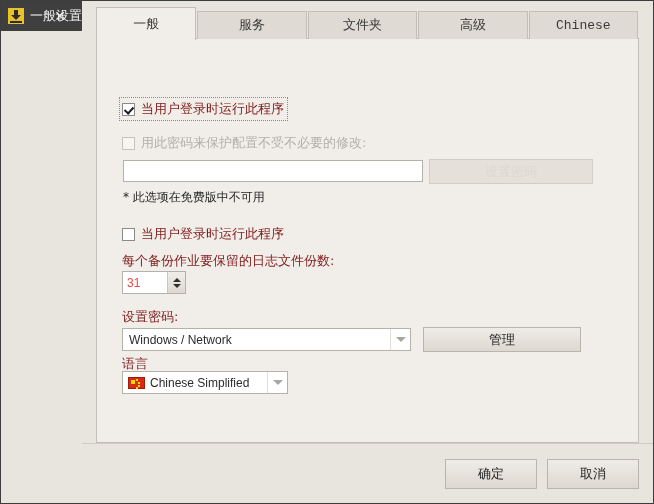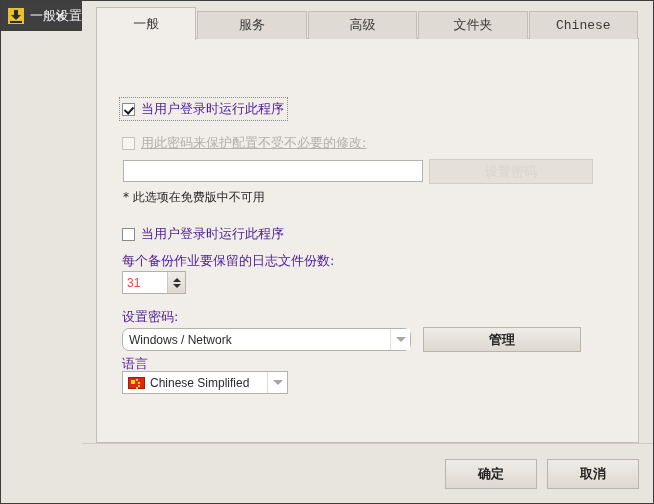--- a/index.html
+++ b/index.html
@@ -186,24 +186,24 @@
   }
   .focus-ring {
     border: 1px dotted #8e8a84;
     padding: 2px 3px 2px 2px;
     display: inline-flex;
     align-items: center;
   }
   .lbl {
     font-size: 13px;
     font-family: "DejaVu Sans", "Liberation Sans", sans-serif;
-    color: #4c1d95;
+    color: #7f1d1d;
     white-space: nowrap;
   }
-  .lbl.disabled { color: #b4b0aa; text-decoration: underline; }
+  .lbl.disabled { color: #b4b0aa; }
 
   .textinput {
     box-sizing: border-box;
     background: #ffffff;
     border: 1px solid #b5b1ab;
     height: 22px;
     font-size: 12px;
     color: #222;
     padding: 0 4px;
     line-height: 20px;
@@ -215,21 +215,20 @@
     background: linear-gradient(#efece7, #ddd8d0);
     border: 1px solid #b9b4ad;
     font-size: 13px;
     font-family: "DejaVu Sans", "Liberation Sans", sans-serif;
     color: #242424;
     display: flex;
     align-items: center;
     justify-content: center;
     cursor: default;
     user-select: none;
-    font-weight: bold;
   }
   .btn.disabled {
     background: #e5e1da;
     border-color: #d2cdc6;
     color: #ddd8d1;
   }
 
   
   .spin {
     display: flex;
@@ -372,22 +371,22 @@
     </div>
     <div class="title-text">一般设置</div>
     <div class="title-close">✕</div>
   </div>
 
   <div class="dialog-body">
 
     <div class="tabstrip">
       <div class="tab t0 active">一般</div>
       <div class="tab t1">服务</div>
+      <div class="tab t2">文件夹</div>
       <div class="tab t3">高级</div>
-      <div class="tab t2">文件夹</div>
       <div class="tab t4">Chinese</div>
     </div>
 
     <div class="tabpanel">
 
       <div class="field-row" style="left:22px; top:58px;">
         <span class="focus-ring">
           <span class="cb checked"></span>
           <span class="lbl">当用户登录时运行此程序</span>
         </span>
@@ -414,21 +413,21 @@
       <div class="spin" style="position:absolute; left:25px; top:232px;">
         <input type="text" readonly="" value="31" style="">
         <div class="spin-btns">
           <div class="tri-up"></div>
           <div class="tri-dn"></div>
         </div>
       </div>
 
       <div class="lbl" style="position:absolute; left:25px; top:269px;">设置密码:</div>
 
-      <div class="combo" style="position:absolute; left:25px; top:289px; width:289px;border-radius:7px;">
+      <div class="combo" style="position:absolute; left:25px; top:289px; width:289px;">
         <span class="combo-text">Windows / Network</span>
         <span class="combo-arrow">
             <span class="chev"></span>
           </span>
       </div>
 
       <div class="btn" style="position:absolute; left:326px; top:288px; width:158px; height:25px;">管理</div>
 
       <div class="lbl" style="position:absolute; left:25px; top:316px;">语言</div>
 

